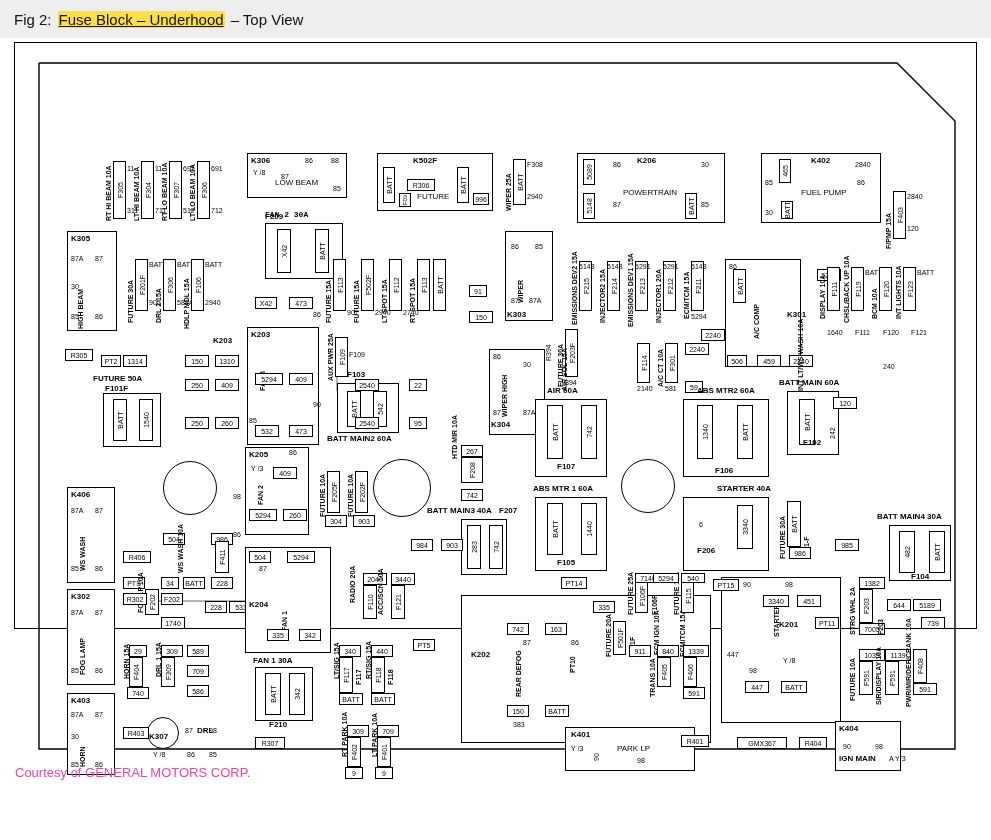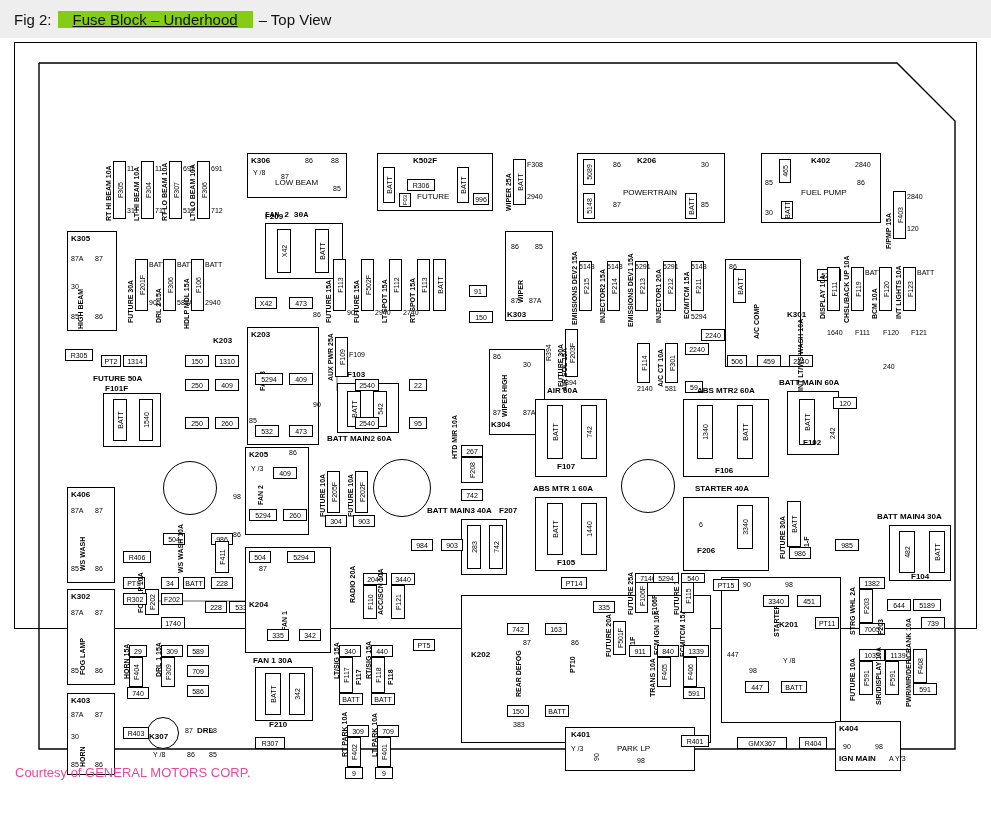--- a/index.html
+++ b/index.html
@@ -15,21 +15,21 @@
     background:#ffffff;
   }
   
   .titlebar{
     position:absolute;left:0;top:0;width:991px;height:38px;
     background:#eeeeee;
     display:flex;align-items:center;
     padding-left:12px;box-sizing:border-box;
     font-size:15px;color:#111;
   }
-  .titlebar .hl{background:#84cc16;padding:0 15px;text-decoration:underline;}
+  .titlebar .hl{background:#fde047;padding:0 1px;text-decoration:underline;}
   .titlebar .plain{padding:0 2px;}
 
   
   .frame{
     position:absolute;left:14px;top:42px;width:963px;height:587px;
     border:1px solid #000;background:#fff;box-sizing:border-box;
   }
   .board{
     position:absolute;left:22px;top:18px;width:920px;height:690px;
   }
@@ -449,21 +449,21 @@
       <div class="lbl b s8" style="left:496px;top:424px;">ABS MTR 1 60A</div>
       <div class="box" style="left:498px;top:436px;width:72px;height:74px;"></div>
       <div class="fuse" style="left:510px;top:442px;width:16px;height:52px;">
           <span class="t">BATT</span>
         </div>
       <div class="fuse" style="left:544px;top:442px;width:16px;height:52px;">
           <span class="t">1440</span>
         </div>
       <div class="lbl b s8" style="left:520px;top:498px;">F105</div>
 
-      <div class="lbl b s8" style="left:658px;top:424px;">STARTER 40A</div>
+      <div class="lbl b s8" style="left:680px;top:424px;">STARTER 40A</div>
       <div class="box" style="left:646px;top:436px;width:86px;height:74px;"></div>
       <div class="lbl" style="left:662px;top:460px;">6</div>
       <div class="fuse" style="left:700px;top:444px;width:16px;height:44px;">
           <span class="t">3340</span>
         </div>
       <div class="lbl b s8" style="left:660px;top:486px;">F206</div>
 
       <div class="lbl vert b" style="left:742px;top:498px;">FUTURE 30A</div>
       <div class="fuse" style="left:750px;top:440px;width:14px;height:46px;">
           <span class="t">BATT</span>

